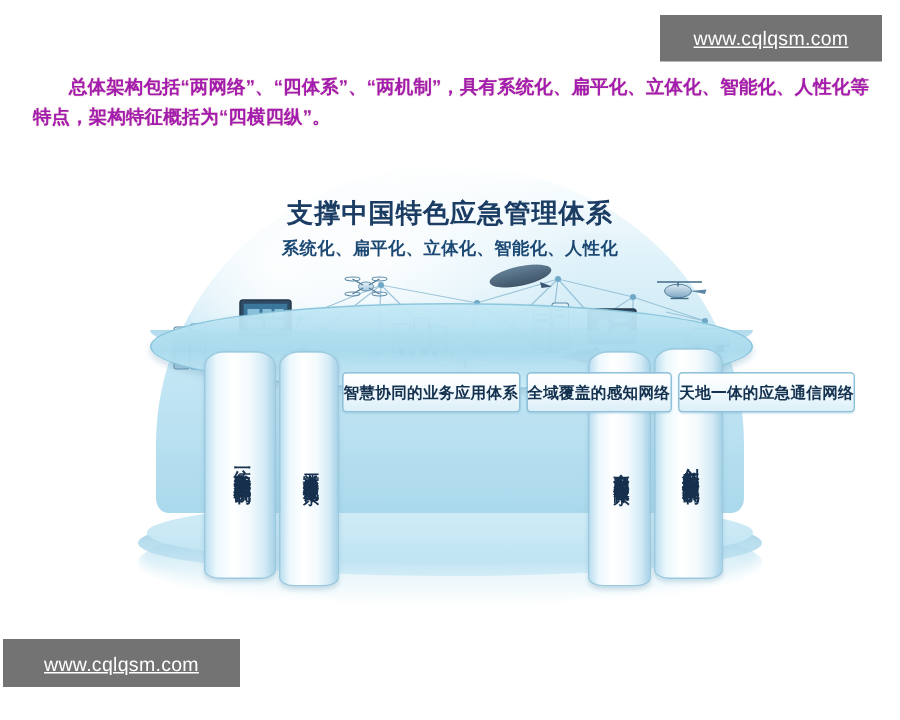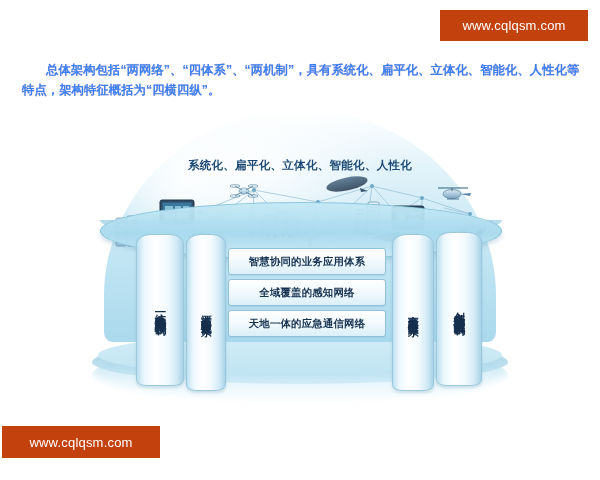--- a/index.html
+++ b/index.html
@@ -11,38 +11,39 @@
     width: 600px;
     height: 480px;
     position: relative;
     overflow: hidden;
     font-family: "Liberation Sans", "DejaVu Sans", sans-serif;
   }
 
   
   .watermark {
     position: absolute;
-    background: #c2410c;
+    background: #737373;
     color: #ffffff;
     font-size: 13px;
     letter-spacing: .2px;
     display: flex;
     align-items: center;
     justify-content: center;
+    text-decoration: underline;
   }
   #wm-top    { right: 12px; top: 10px;   width: 148px; height: 31px; }
   #wm-bottom { left: 2px;  bottom: 22px; width: 158px; height: 32px; }
 
   
   #headline {
     position: absolute;
     left: 22px;
-    top: 60px;
+    top: 48px;
     width: 560px;
-    color: #3b82f6;
+    color: #a21caf;
     font-size: 12.3px;
     font-weight: bold;
     line-height: 20px;
     letter-spacing: .1px;
     text-indent: 24px;
     text-shadow: 0 0 1px rgba(192,57,43,.35);
   }
 
   
   #stage {
@@ -198,21 +199,21 @@
   #pillar-3 { left: 392px; top: 126px; width: 40px;  height: 155px; }
   #pillar-4 { left: 436px; top: 124px; width: 44px;  height: 152px; }
 
   
   #center-stack {
     position: absolute;
     left: 228px;
     top: 140px;
     width: 158px;
     display: flex;
-    flex-direction: column;
+    flex-direction: row;
     gap: 4px;
   }
   .center-row {
     height: 25px;
     border: 1px solid #8fc2da;
     border-radius: 3px;
     background: linear-gradient(180deg, #ffffff 0%, #f3fafd 45%, #dceff8 100%);
     box-shadow: 0 1px 1px rgba(120,170,195,.25);
     display: flex;
     align-items: center;
@@ -398,20 +399,21 @@
       <rect x="9" y="0" width="6" height="2" rx="1" fill="#5b87a4"></rect>
     </g>
 
     <g transform="translate(352,48)">
       <path d="M2,9 l5,-6 l16,0 l7,6 l0,6 l-28,0 z" fill="url(#gVeh)" stroke="#4a7691" stroke-width="0.7"></path>
       <circle cx="9" cy="16" r="3" fill="#3d5b76"></circle>
       <circle cx="24" cy="16" r="3" fill="#3d5b76"></circle>
     </g>
   </svg>
 
+  <div id="dome-title">支撑中国特色应急管理体系</div>
   <div id="dome-subtitle">系统化、扁平化、立体化、智能化、人性化</div>
 
   <div id="deck-face"></div>
   <div id="deck"></div>
 
   <div class="pillar" id="pillar-1">
     <span class="pillar-text">统一完备的信息化工作机制</span>
   </div>
   <div class="pillar narrow" id="pillar-2">
     <span class="pillar-text">严谨全面的标准规范体系</span>

